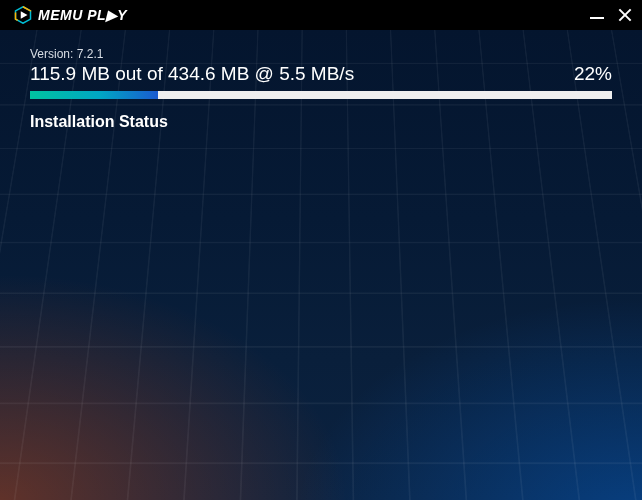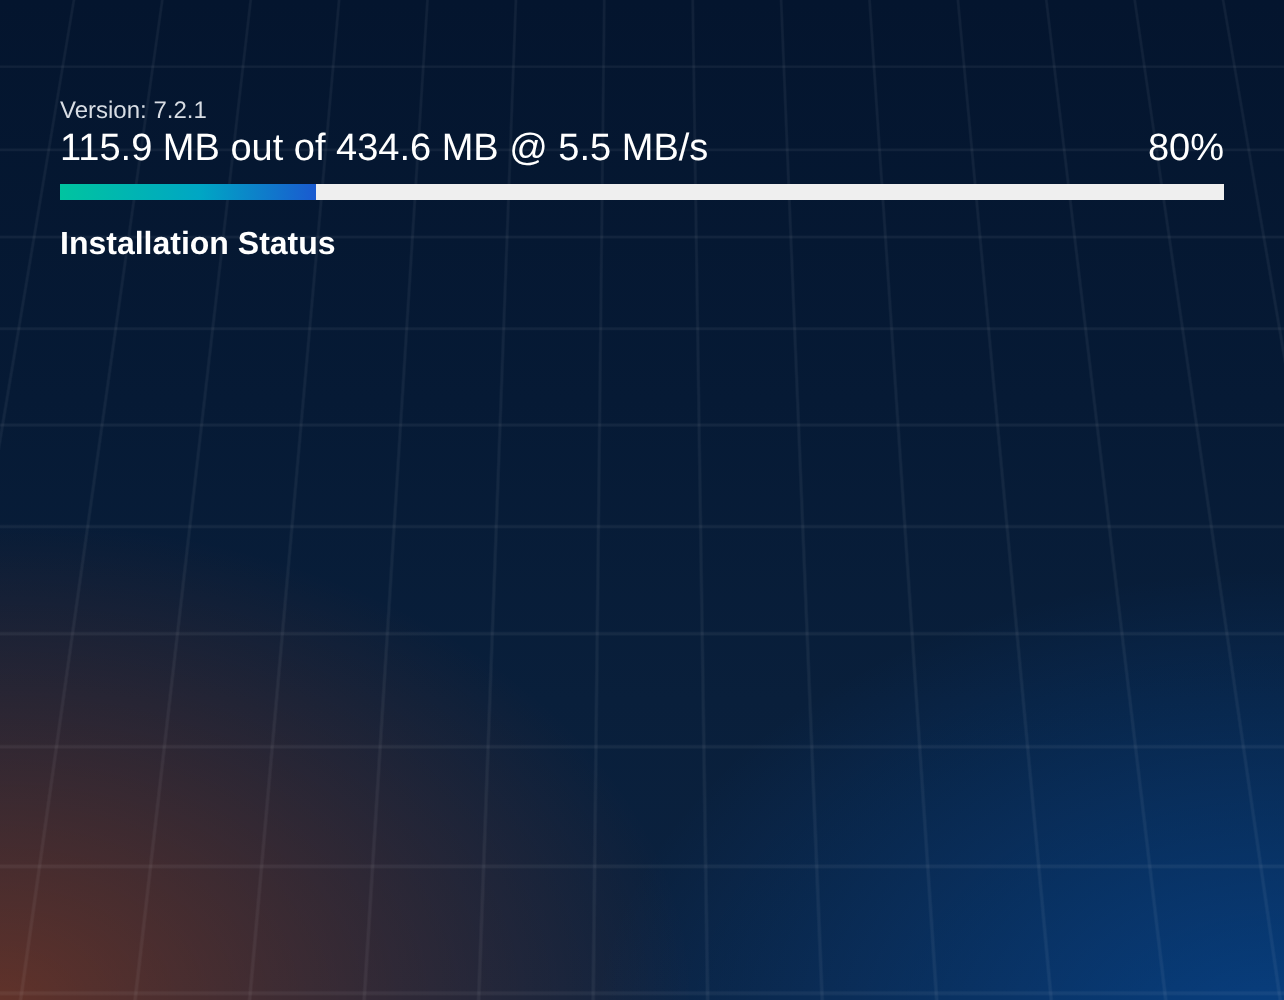--- a/index.html
+++ b/index.html
@@ -46,21 +46,21 @@
     content: ""; position: absolute; inset: 0;
     background-image:
       repeating-linear-gradient(to right, rgba(255,255,255,0.05) 0 1px, transparent 1px 34px),
       repeating-linear-gradient(to bottom, rgba(255,255,255,0.05) 0 1px, transparent 1px 34px);
     transform: perspective(900px) rotateX(28deg) scale(1.3) translateY(-40px);
     transform-origin: top center;
     pointer-events: none;
   }
   .content-inner {
     position: relative; z-index: 1;
-    padding: 48px 30px 0 30px;
+    padding: 17px 30px 0 30px;
     color: #fff;
   }
   .version-line { font-size: 12px; color: #d8dde4; margin-bottom: 2px; }
   .progress-row { display: flex; align-items: flex-start; justify-content: space-between; margin-bottom: 6px; }
   .progress-text { font-size: 19px; color: #fff; }
   .progress-pct  { font-size: 19px; color: #fff; }
   .progress-bar {
     width: 100%; height: 8px; background: #efefef;
     position: relative; margin-bottom: 14px;
   }
@@ -69,28 +69,46 @@
     background: linear-gradient(to right, #00c4a0 0%, #00a6c4 55%, #1a5ad0 100%);
   }
   .status-heading { font-size: 16px; font-weight: 700; color: #fff; margin-bottom: 21px; }
   .status-msg { font-size: 12.5px; color: #e6e9ee; }
 </style>
 </head>
 <body>
 
 <div class="window">
 
+  <div class="titlebar">
+    <div class="logo-wrap">
+      <span class="logo-hex">
+        <svg viewBox="0 0 24 24" width="18" height="18">
+          <polygon points="12,1 22,6.5 22,17.5 12,23 2,17.5 2,6.5" fill="none" stroke="#00bcd4" stroke-width="2"></polygon>
+          <polygon points="12,1 22,6.5 22,17.5 12,23 2,17.5 2,6.5" fill="none" stroke="#ffb300" stroke-width="2" stroke-dasharray="12 30"></polygon>
+          <polygon points="9,7 18,12 9,17" fill="#fff"></polygon>
+        </svg>
+      </span>
+      <span class="brand">
+        MEMU PL<span class="play-a">▶</span>Y
+      </span>
+    </div>
+    <div class="win-controls">
+      <div class="win-min" title="minimize"></div>
+      <div class="win-close" title="close"></div>
+    </div>
+  </div>
 
   <div class="content">
     <div class="content-inner">
       <div class="version-line">Version: 7.2.1</div>
 
       <div class="progress-row">
         <div class="progress-text">115.9 MB out of 434.6 MB @ 5.5 MB/s</div>
-        <div class="progress-pct">80%</div>
+        <div class="progress-pct">22%</div>
       </div>
 
       <div class="progress-bar">
         <div class="progress-fill" style="width: 22%;"></div>
       </div>
 
       <div class="status-heading">Installation Status</div>
     </div>
   </div>
 

